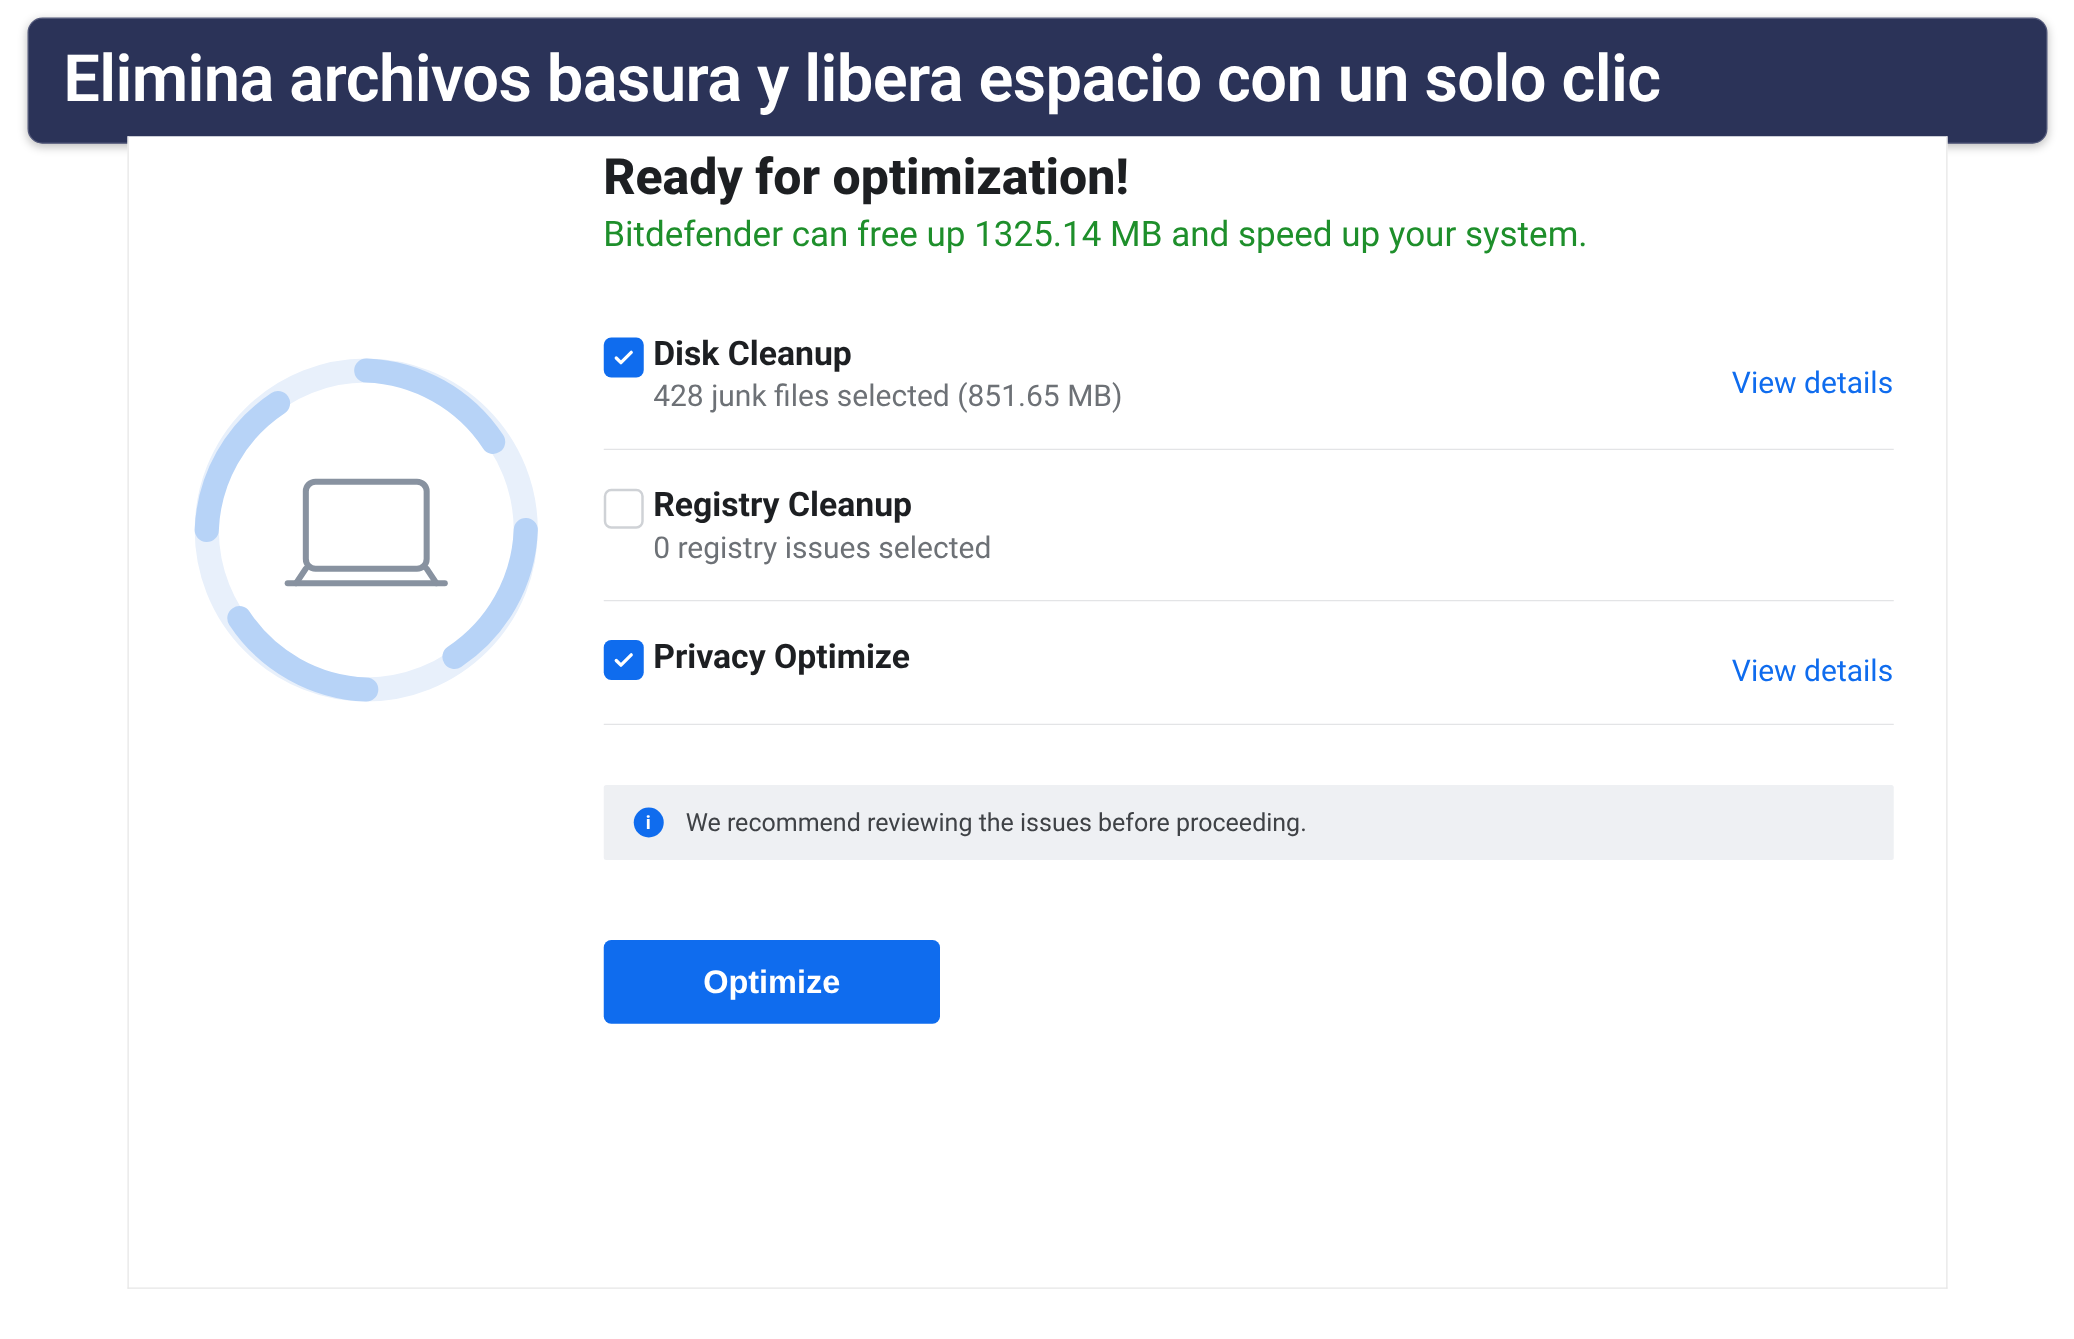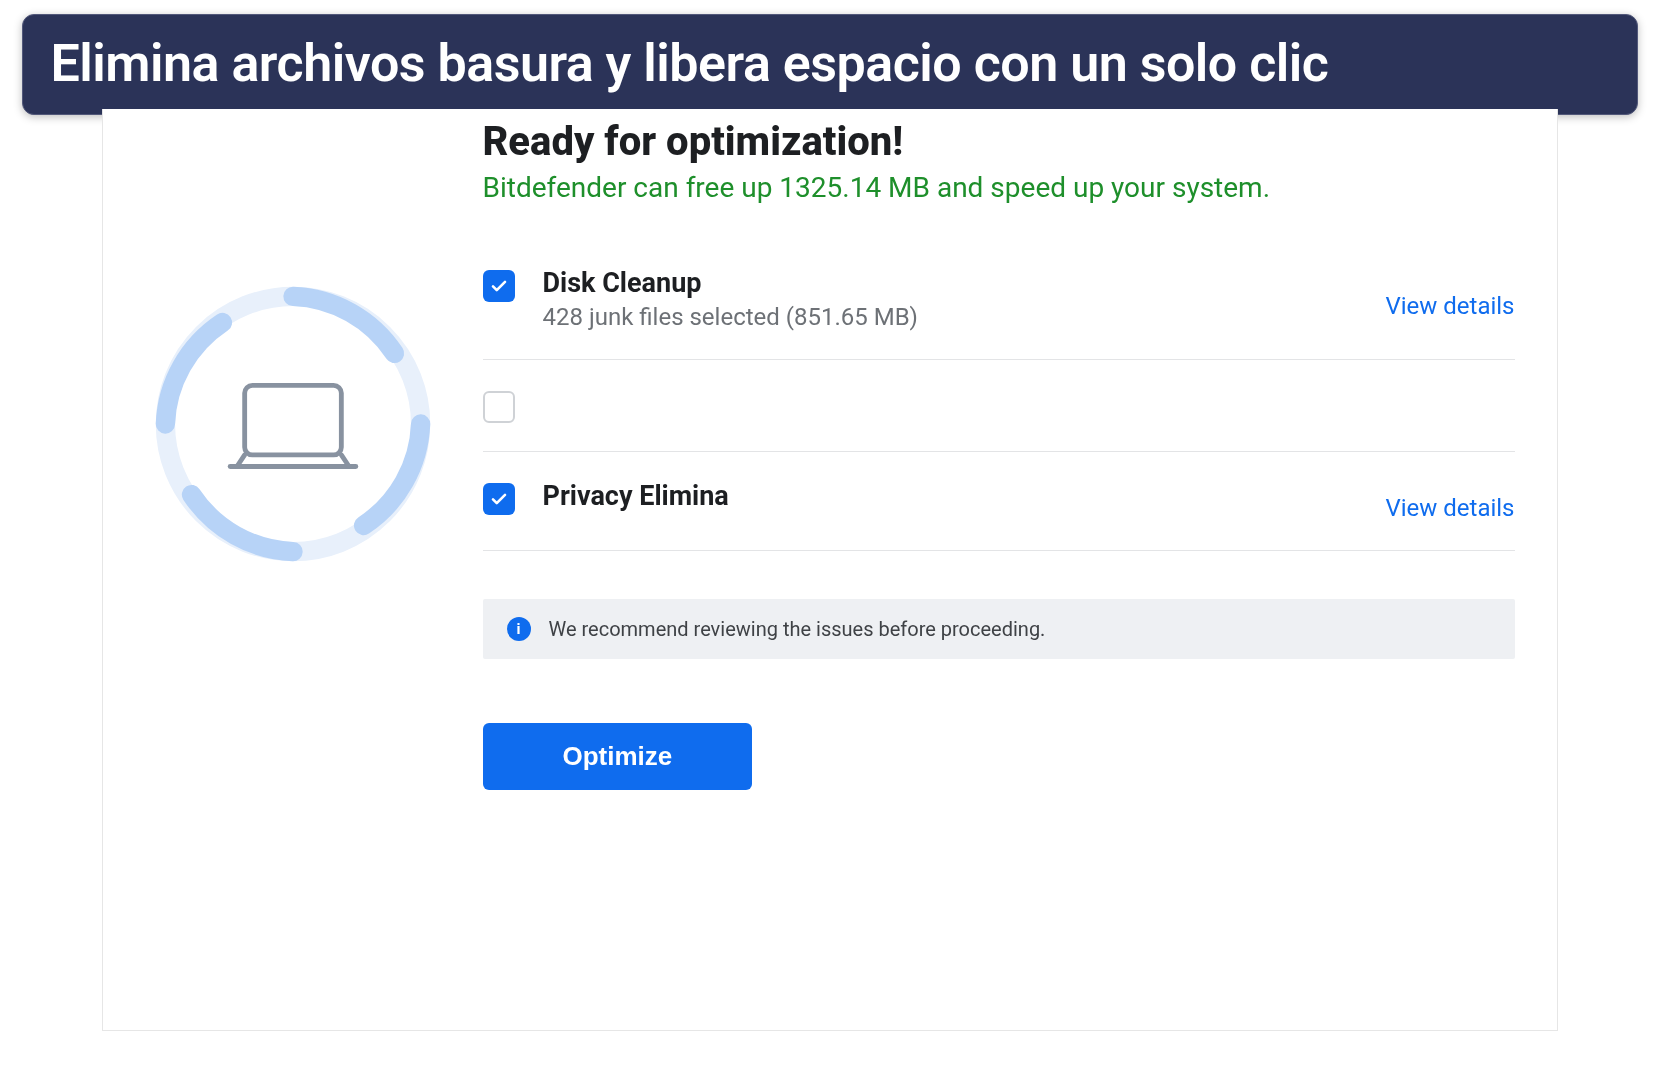--- a/index.html
+++ b/index.html
@@ -70,21 +70,21 @@
       color: #1e8f2b;
       font-size: 28px;
       font-weight: 400;
       margin-bottom: 35px;
     }
     .item {
       display: flex;
       align-items: flex-start;
       padding: 28px 0 28px 0;
       border-bottom: 1px solid #e3e4e6;
-      gap: 28px;
+      gap: 8px;
     }
     .item:last-of-type { border-bottom: 1px solid #e3e4e6; }
     .checkbox {
       width: 32px;
       height: 32px;
       border-radius: 6px;
       flex-shrink: 0;
       margin-top: 3px;
       display: flex;
       align-items: center;
@@ -202,31 +202,35 @@
         <div class="item-body">
           <div class="item-title">Disk Cleanup</div>
           <div class="item-desc">428 junk files selected (851.65 MB)</div>
         </div>
         <div class="view-details">View details</div>
       </div>
 
       
       <div class="item">
         <div class="checkbox unchecked"></div>
+        <div class="item-body">
+          <div class="item-title">Registry Cleanup</div>
+          <div class="item-desc">0 registry issues selected</div>
+        </div>
       </div>
 
       
       <div class="item">
         <div class="checkbox checked">
           <svg viewBox="0 0 24 24">
               <path d="M4 12.5l5 5L20 6.5" fill="none" stroke="#fff" stroke-width="3.5" stroke-linecap="round" stroke-linejoin="round"></path>
             </svg>
         </div>
         <div class="item-body">
-          <div class="item-title">Privacy Elimina</div>
+          <div class="item-title">Privacy Optimize</div>
         </div>
         <div class="view-details">View details</div>
       </div>
 
       <div class="note">
         <div class="info-ic">i</div>
         <div class="note-text">We recommend reviewing the issues before proceeding.</div>
       </div>
 
       <button class="optimize-btn">Optimize</button>

